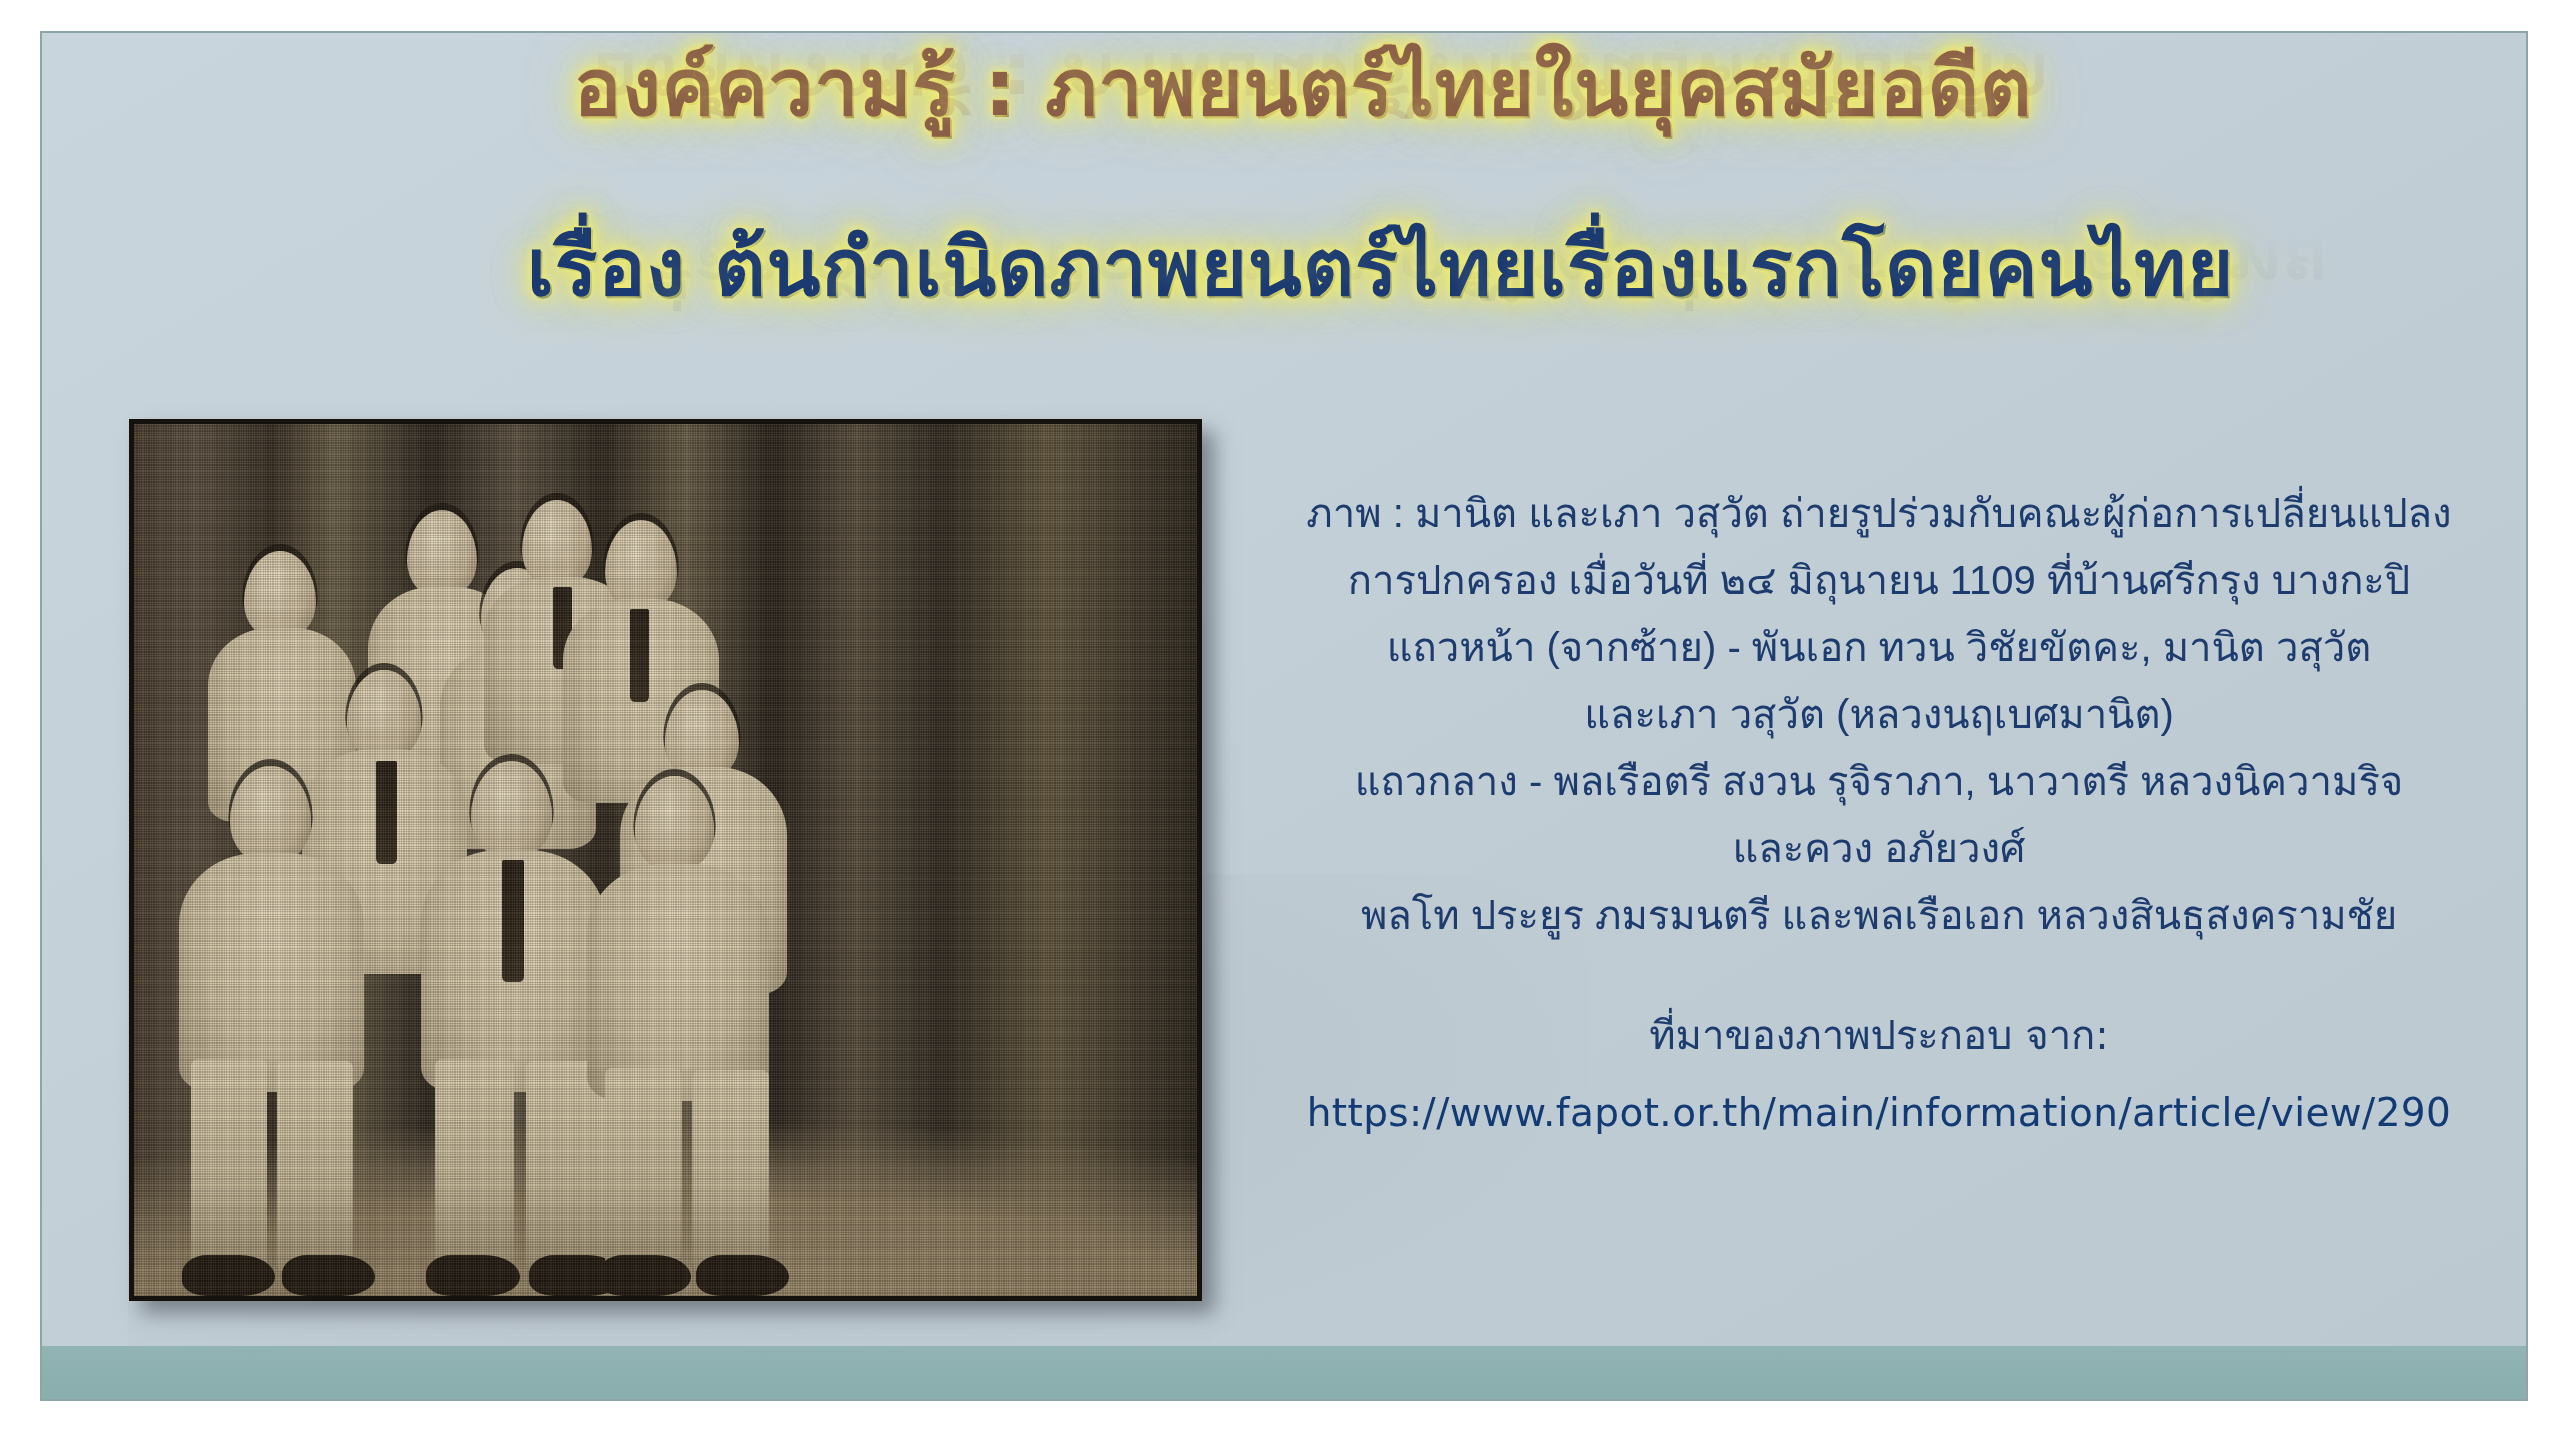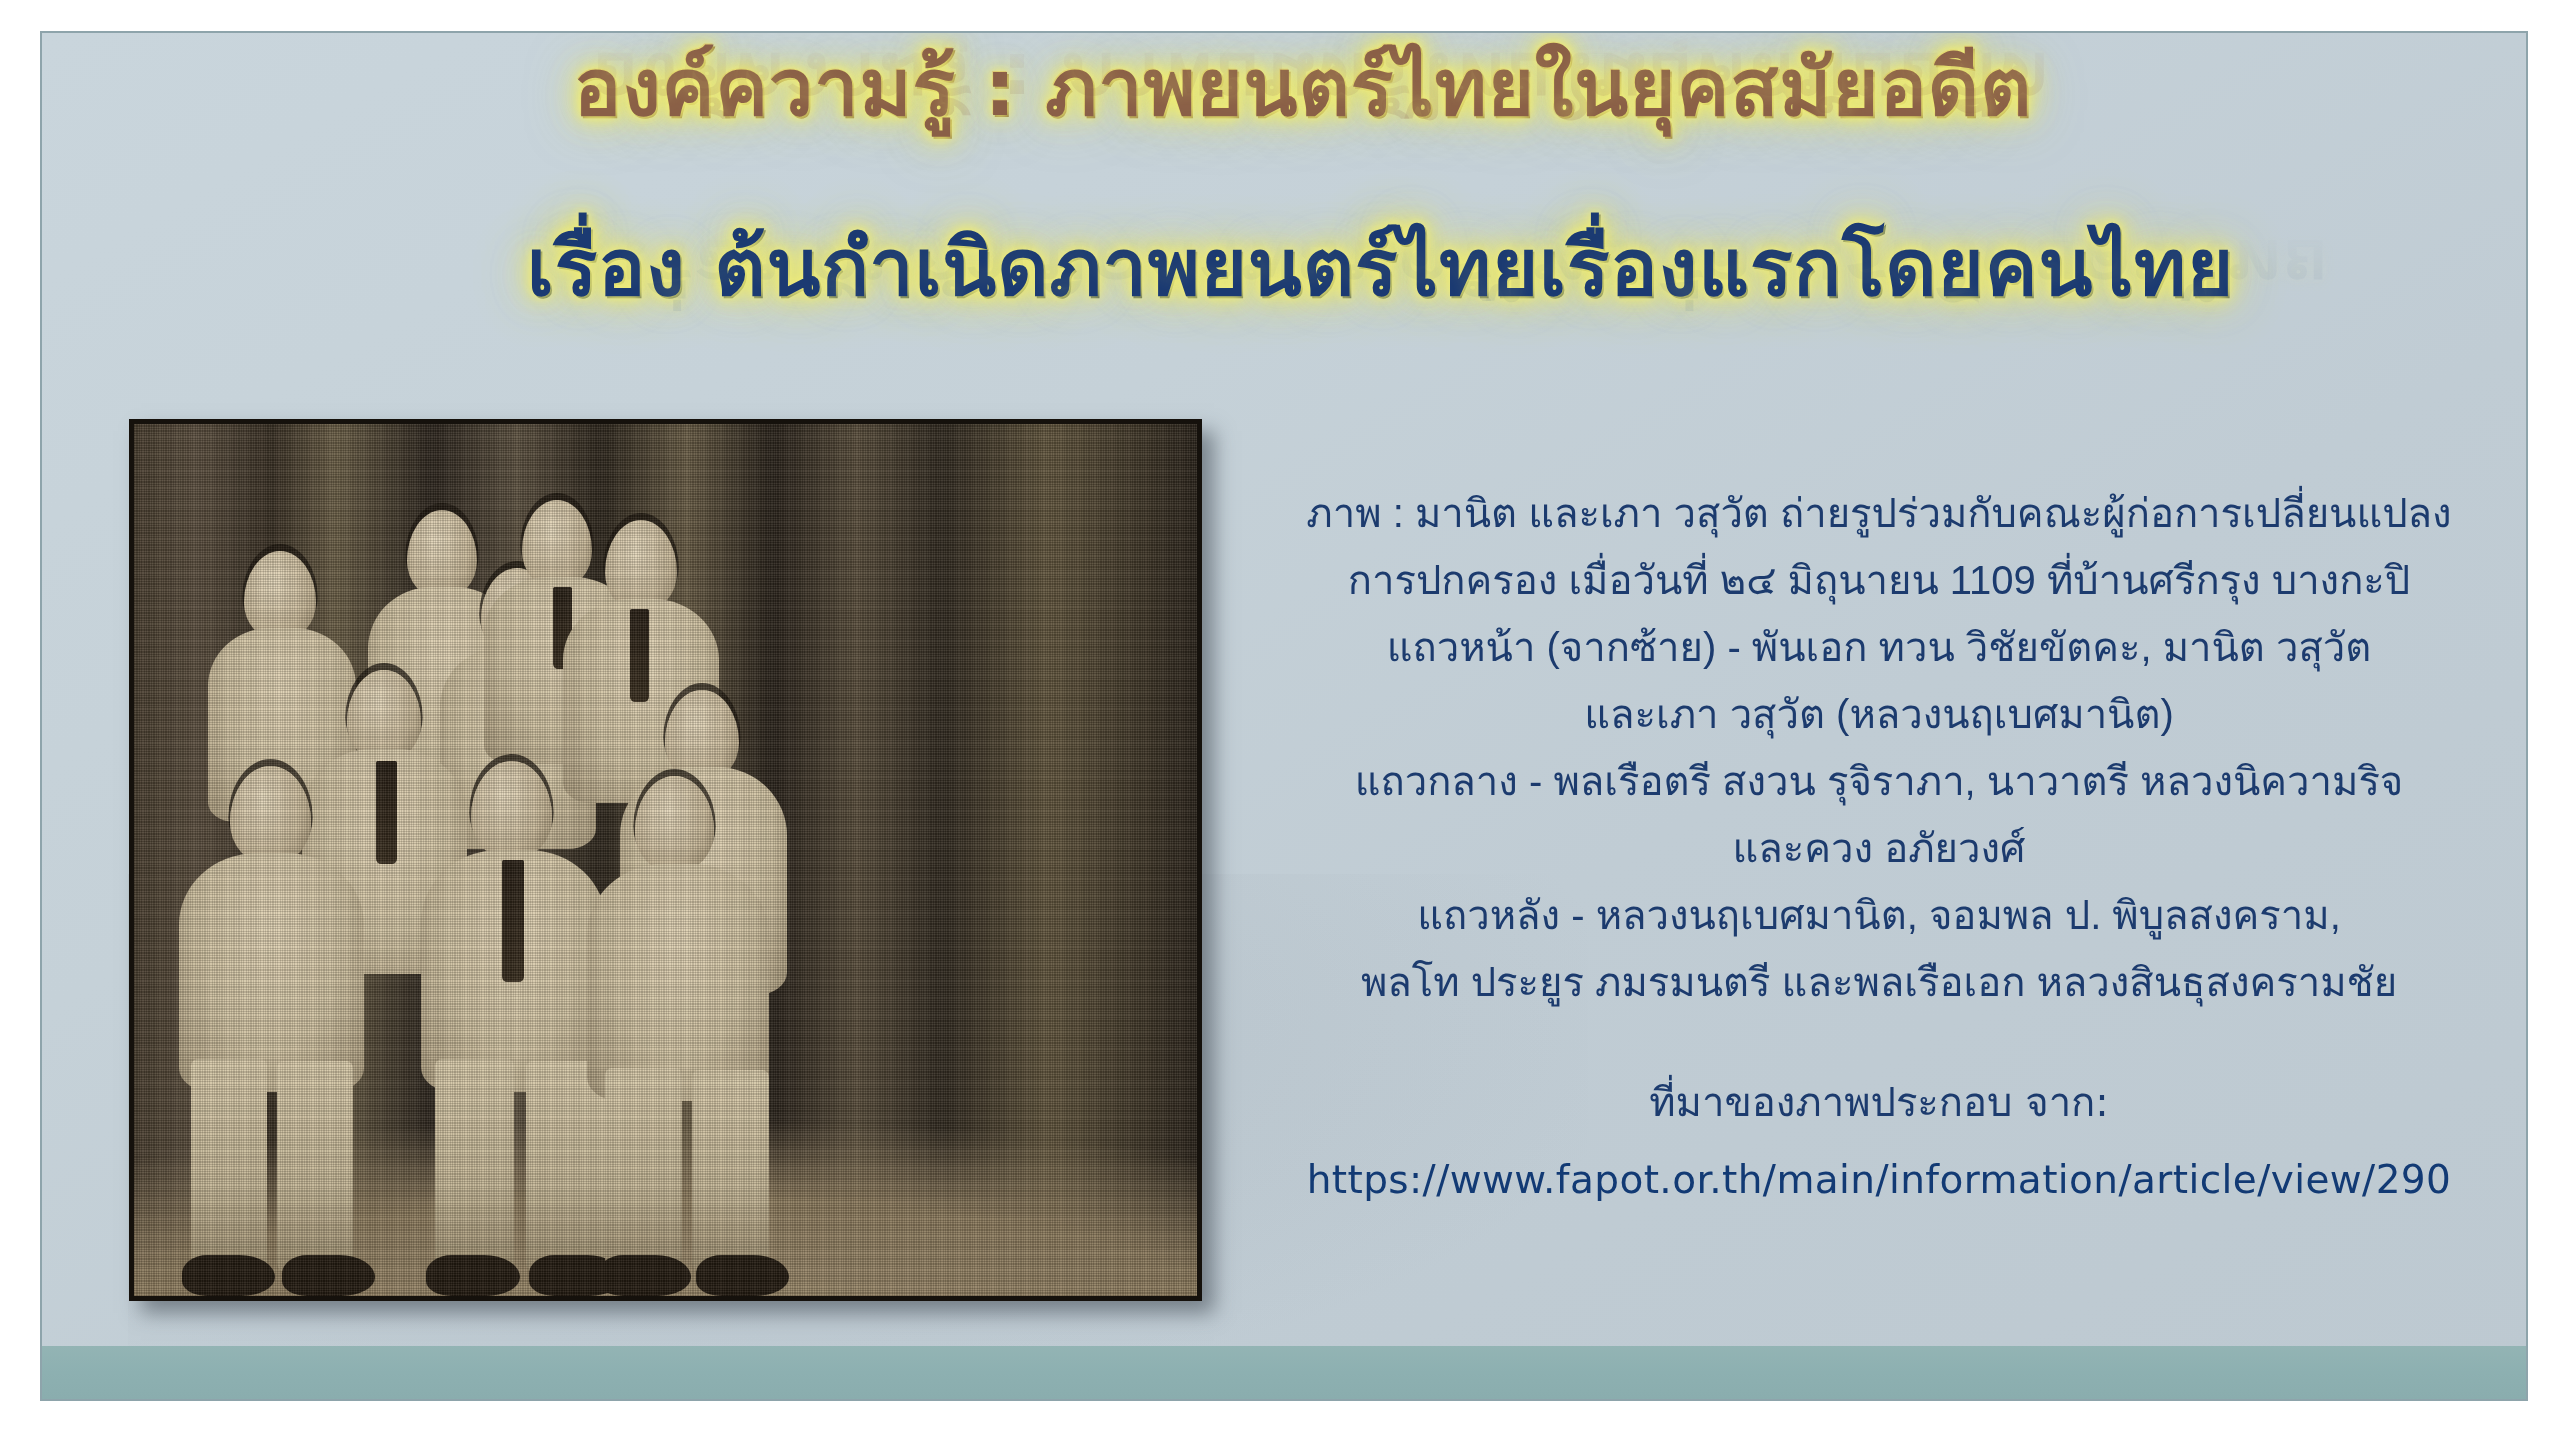--- a/index.html
+++ b/index.html
@@ -293,21 +293,20 @@
     </div>
   </div>
 
   <div id="caption">
     <div class="cap-line">ภาพ : มานิต และเภา วสุวัต ถ่ายรูปร่วมกับคณะผู้ก่อการเปลี่ยนแปลง</div>
     <div class="cap-line">การปกครอง เมื่อวันที่ ๒๔ มิถุนายน 1109 ที่บ้านศรีกรุง บางกะปิ</div>
     <div class="cap-line">แถวหน้า (จากซ้าย) - พันเอก ทวน วิชัยขัตคะ, มานิต วสุวัต</div>
     <div class="cap-line">และเภา วสุวัต (หลวงนฤเบศมานิต)</div>
     <div class="cap-line">แถวกลาง - พลเรือตรี สงวน รุจิราภา, นาวาตรี หลวงนิความริจ</div>
     <div class="cap-line">และควง อภัยวงศ์</div>
-    <div class="cap-line">แถวหลัง - หลวงนฤเบศมานิต, จอมพล ป. พิบูลสงคราม,</div>
     <div class="cap-line">พลโท ประยูร ภมรมนตรี และพลเรือเอก หลวงสินธุสงครามชัย</div>
 
     <div id="source-label">ที่มาของภาพประกอบ จาก:</div>
     <div id="source-url">https://www.fapot.or.th/main/information/article/view/290</div>
   </div>
 
   <div id="bottom-band"></div>
 
 </div>
 

